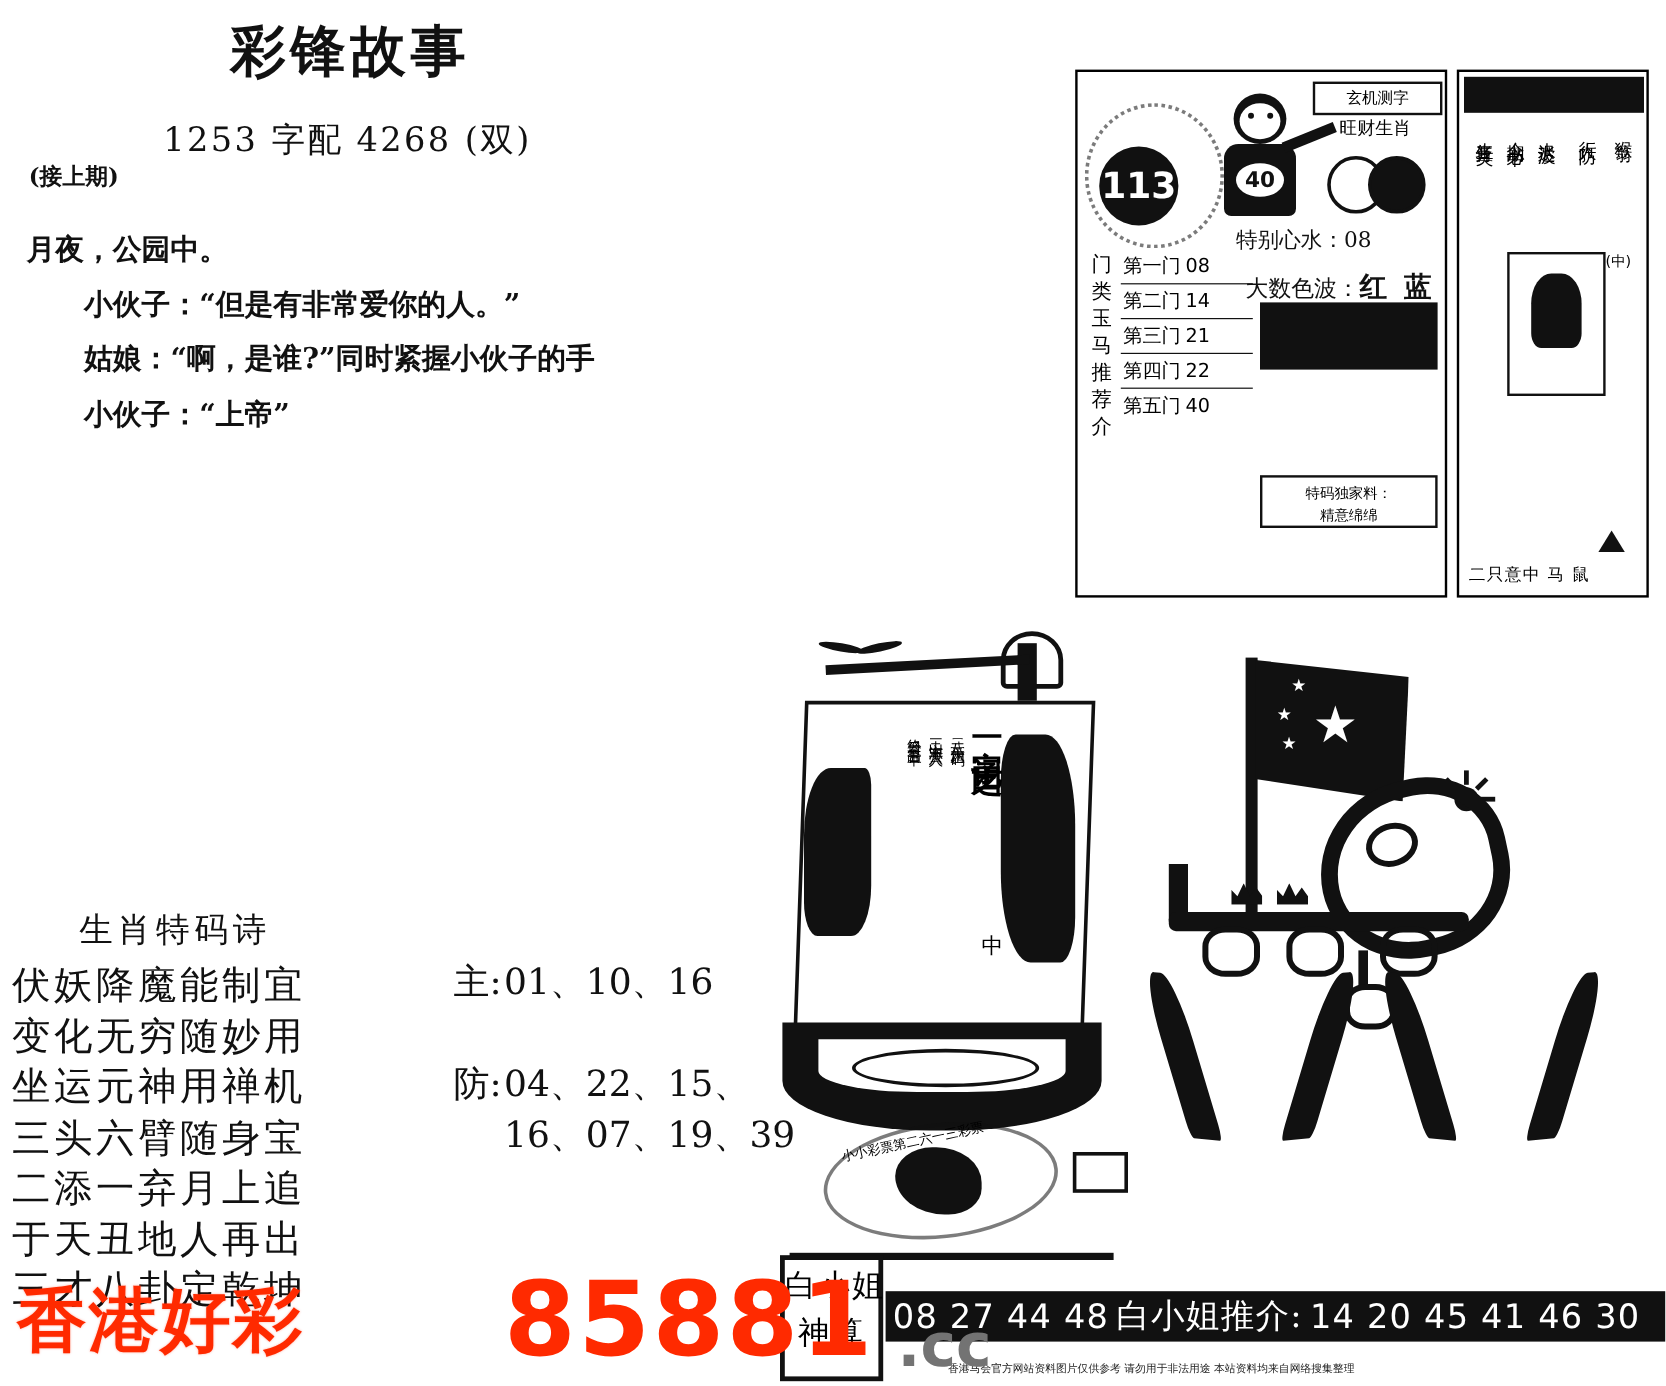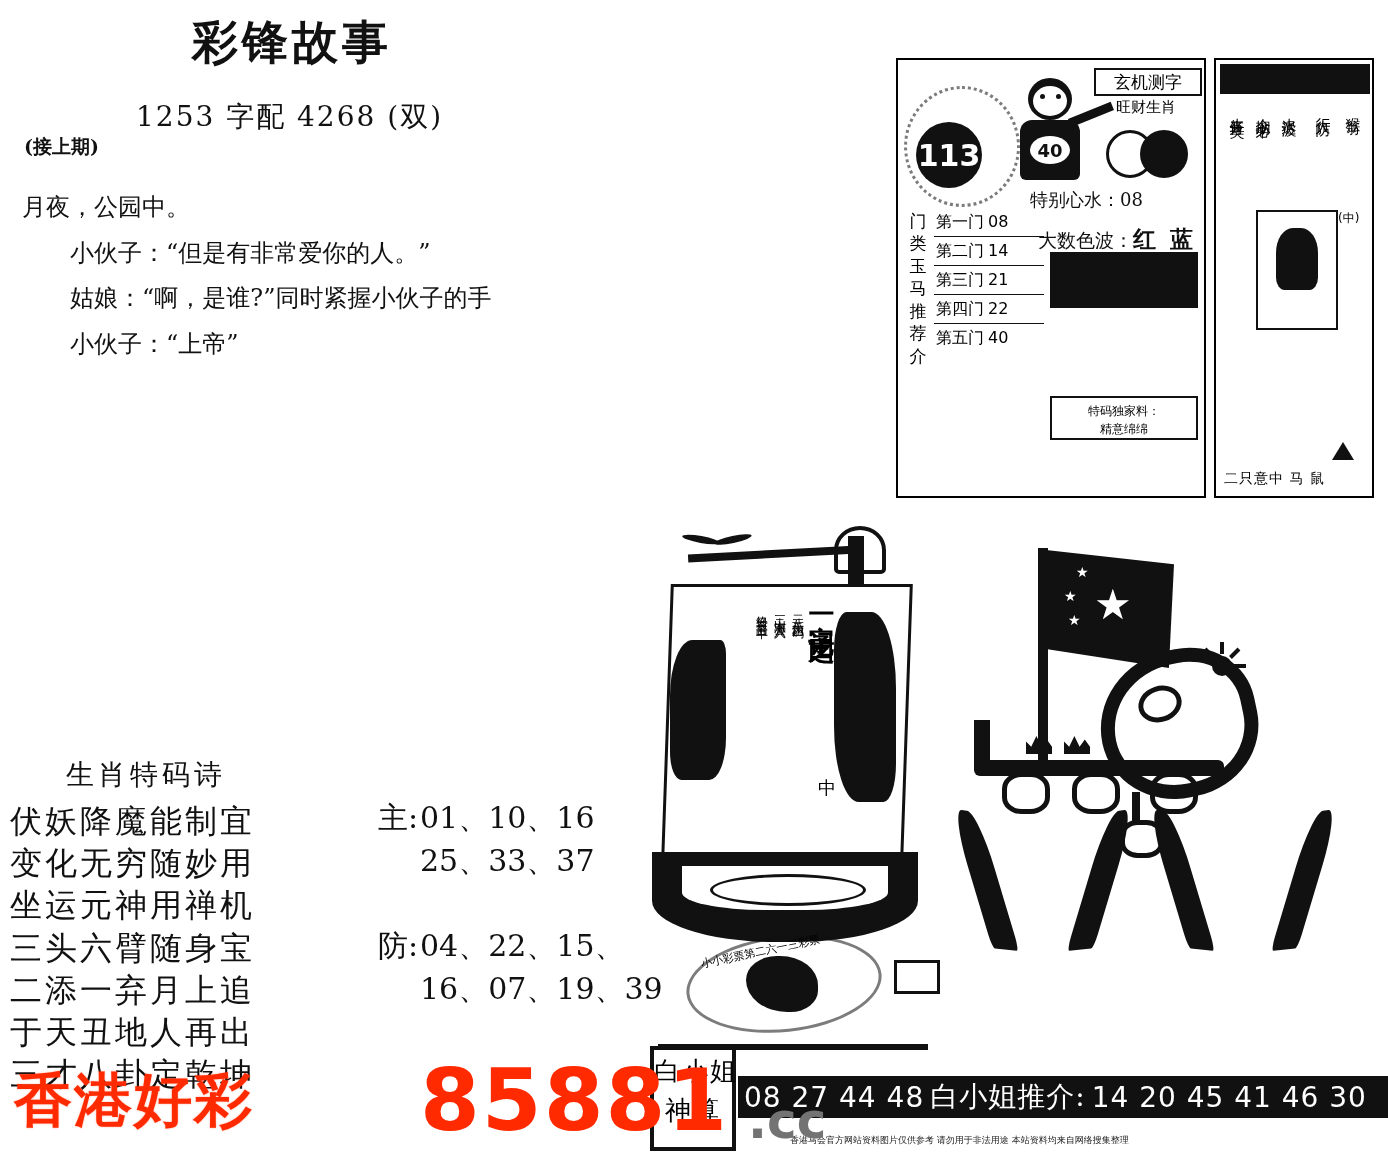--- a/index.html
+++ b/index.html
@@ -49,20 +49,21 @@
   }
   .story-body {
     position: absolute;
     left: 22px;
     top: 188px;
     width: 520px;
     font-size: 24px;
     line-height: 1.65;
     color: #111;
     font-family: "DejaVu Serif", serif;
+    font-weight: bold;
   }
   .story-body p {
     margin: 0 0 6px 0;
   }
   .indent { text-indent: 2em; }
 
   
   .poem-heading {
     position: absolute;
     left: 66px;
@@ -190,21 +191,21 @@
   .boy .arm {
     position: absolute; left: 60px; top: 32px;
     width: 46px; height: 9px; background: #111;
     transform: rotate(-22deg);
   }
   .tr-head-tag {
     position: absolute;
     left: 196px; top: 8px;
     width: 104px; height: 24px;
     border: 2px solid #111;
-    font-size: 17px;
+    font-size: 13px;
     display:flex;align-items:center;justify-content:center;
     font-family: "DejaVu Sans", sans-serif;
     overflow: hidden;
   }
   .tr-sub-tag {
     position: absolute;
     left: 196px; top: 38px;
     width: 104px; height: 26px;
     font-size: 15px;
     text-align: center;
@@ -734,24 +735,20 @@
     <div>三头六臂随身宝</div>
     <div>二添一弃月上追</div>
     <div>于天丑地人再出</div>
     <div>三才八卦定乾坤</div>
   </div>
 
   <div class="pick-block">
     <div class="pick-row">
       <span class="pick-label">主:</span>
       <span class="pick-nums">01、10、16</span>
-    </div>
-    <div class="pick-row">
-      <span class="pick-label"></span>
-      <span class="pick-nums">25、33、37</span>
     </div>
     <div class="pick-row" style="margin-top:44px;">
       <span class="pick-label">防:</span>
       <span class="pick-nums">04、22、15、</span>
     </div>
     <div class="pick-row">
       <span class="pick-label"></span>
       <span class="pick-nums">16、07、19、39</span>
     </div>
   </div>

